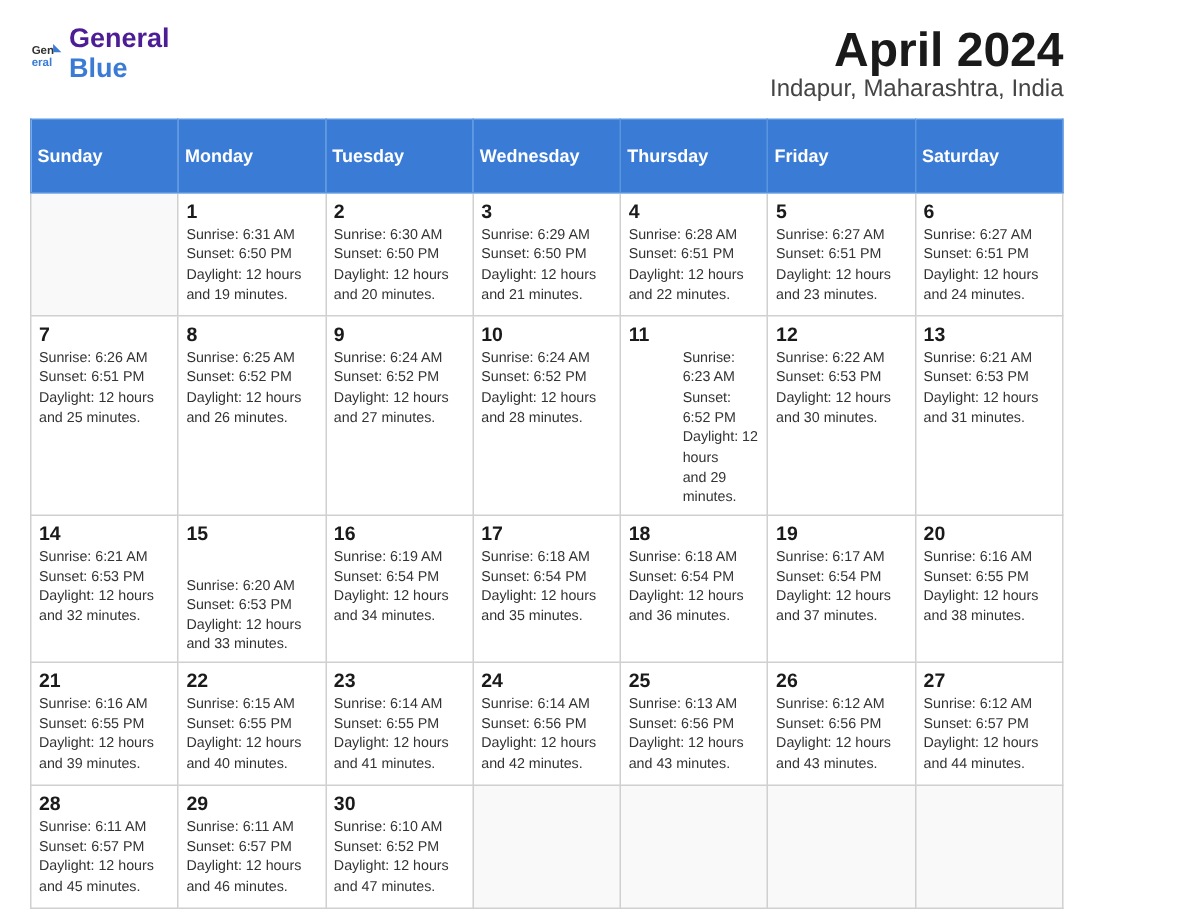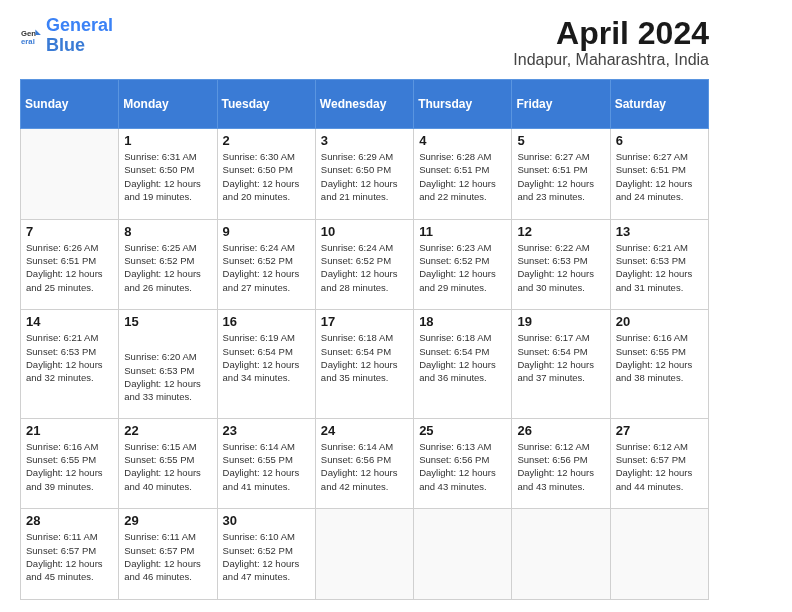--- a/index.html
+++ b/index.html
@@ -28,21 +28,21 @@
       align-items: center;
       gap: 4px;
     }
     .logo-text {
       font-size: 18px;
       font-weight: bold;
       color: #1a1a1a;
       line-height: 1.1;
     }
     .logo-text span {
-      color: #3b82f6;
+      color: #4c1d95;
     }
     .logo-icon {
       width: 22px;
       height: 22px;
     }
     .title-block {
       text-align: right;
     }
     .title-block h1 {
       font-size: 32px;
@@ -202,21 +202,21 @@
           </td>
           <td>
             <span class="cell-date">10</span>
             <div class="cell-info" style="white-space: pre-line;">Sunrise: 6:24 AM
 Sunset: 6:52 PM
 Daylight: 12 hours
 and 28 minutes.</div>
           </td>
           <td>
             <span class="cell-date">11</span>
-            <div class="cell-info" style="white-space: pre-line;">Sunrise: 6:23 AM
+            <div class="cell-info" style="white-space: pre-line; margin-left: 36px;">Sunrise: 6:23 AM
 Sunset: 6:52 PM
 Daylight: 12 hours
 and 29 minutes.</div>
           </td>
           <td>
             <span class="cell-date">12</span>
             <div class="cell-info" style="white-space: pre-line;">Sunrise: 6:22 AM
 Sunset: 6:53 PM
 Daylight: 12 hours
 and 30 minutes.</div>

